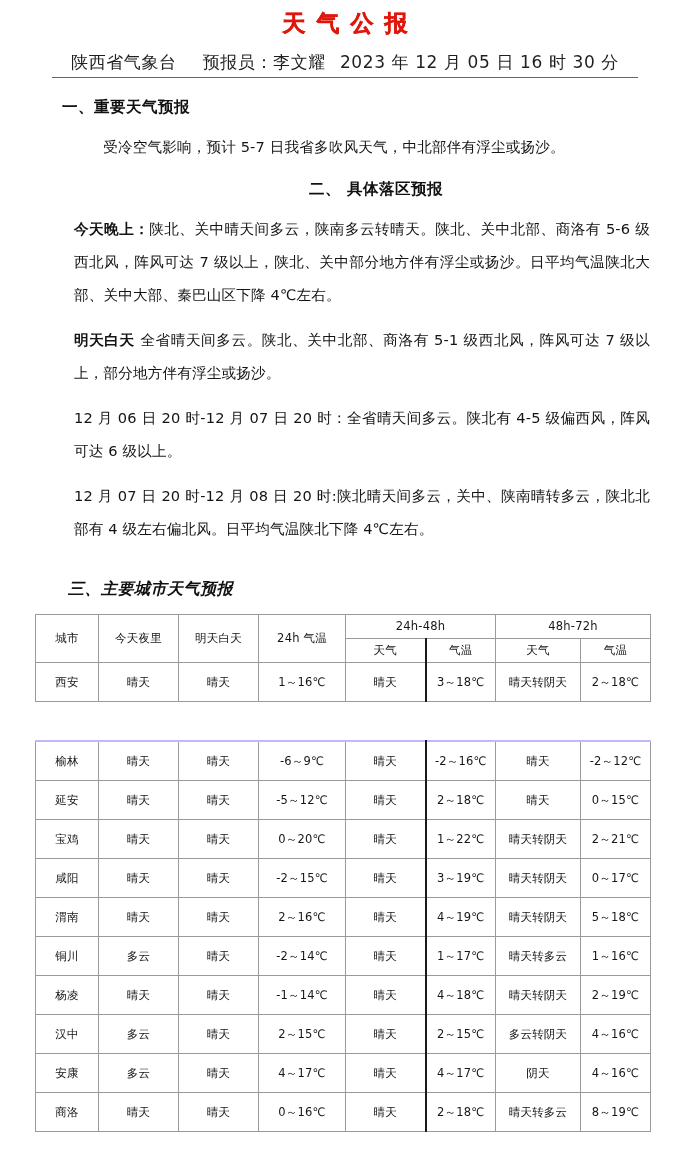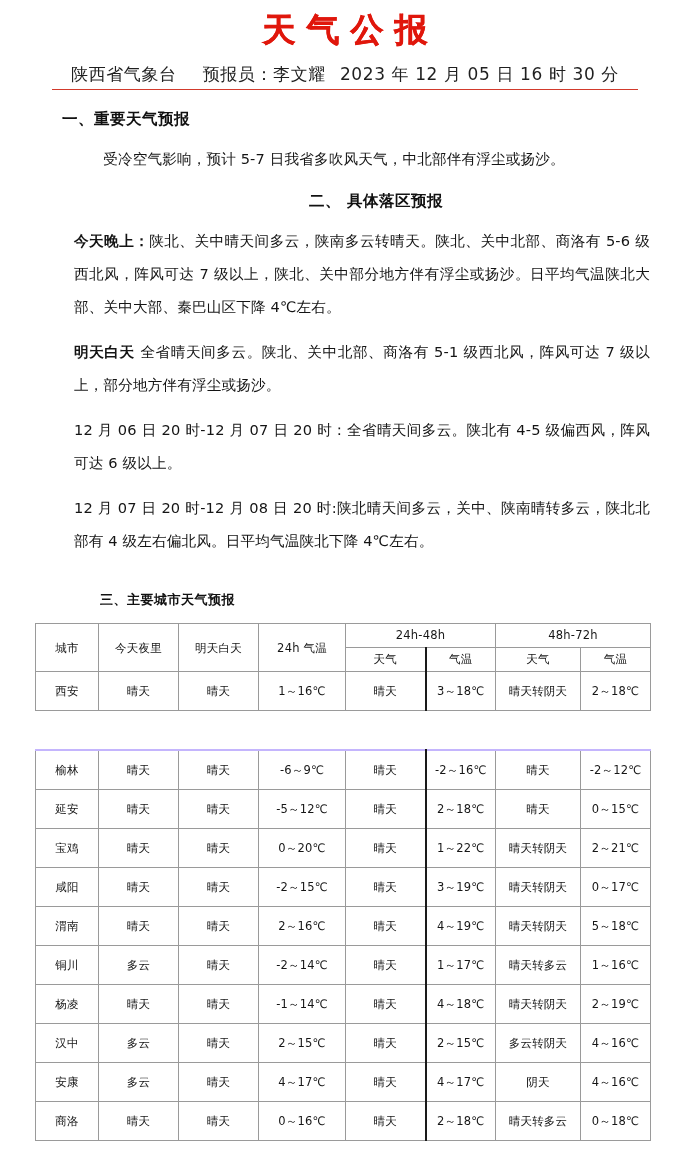--- a/index.html
+++ b/index.html
@@ -20,21 +20,21 @@
     width: 690px;
     height: 1173px;
     background: #ffffff;
     box-sizing: border-box;
   }
 
   
   .doc-title {
     text-align: center;
     color: #e0170c;
-    font-size: 33px;
+    font-size: 23px;
     font-weight: bold;
     letter-spacing: 11px;
     padding-top: 9px;
     padding-left: 11px;
     line-height: 1.25;
     font-family: "DejaVu Sans", "Liberation Sans", sans-serif;
     -webkit-text-stroke: 0.4px #e0170c;
   }
 
   
@@ -58,22 +58,23 @@
     font-size: 15.5px;
     font-weight: bold;
     color: #111111;
     margin: 19px 0 6px 0;
     padding-left: 62px;
     letter-spacing: 0.5px;
   }
   .section-head.sec2 { margin-top: 16px; text-align: center; }
   .section-head.sec3 {
     margin-top: 34px;
-    padding-left: 100px;
-    font-size: 13px;
+    padding-left: 68px;
+    font-size: 16px;
+    font-style: italic;
   }
 
   .para {
     font-size: 14.6px;
     line-height: 33px;
     color: #141414;
     margin: 12px;
     padding: 0 28px 0 62px;
     text-align: justify;
     letter-spacing: 0.15px;
@@ -289,19 +290,19 @@
             <td>4～16℃</td>
           </tr>
           <tr>
             <td>商洛</td>
             <td>晴天</td>
             <td>晴天</td>
             <td>0～16℃</td>
             <td class="thick-right">晴天</td>
             <td>2～18℃</td>
             <td>晴天转多云</td>
-            <td>0～18℃</td>
+            <td>8～19℃</td>
           </tr>
         </tbody>
     </table>
   </div>
 
 </div>
 
 </body></html>

